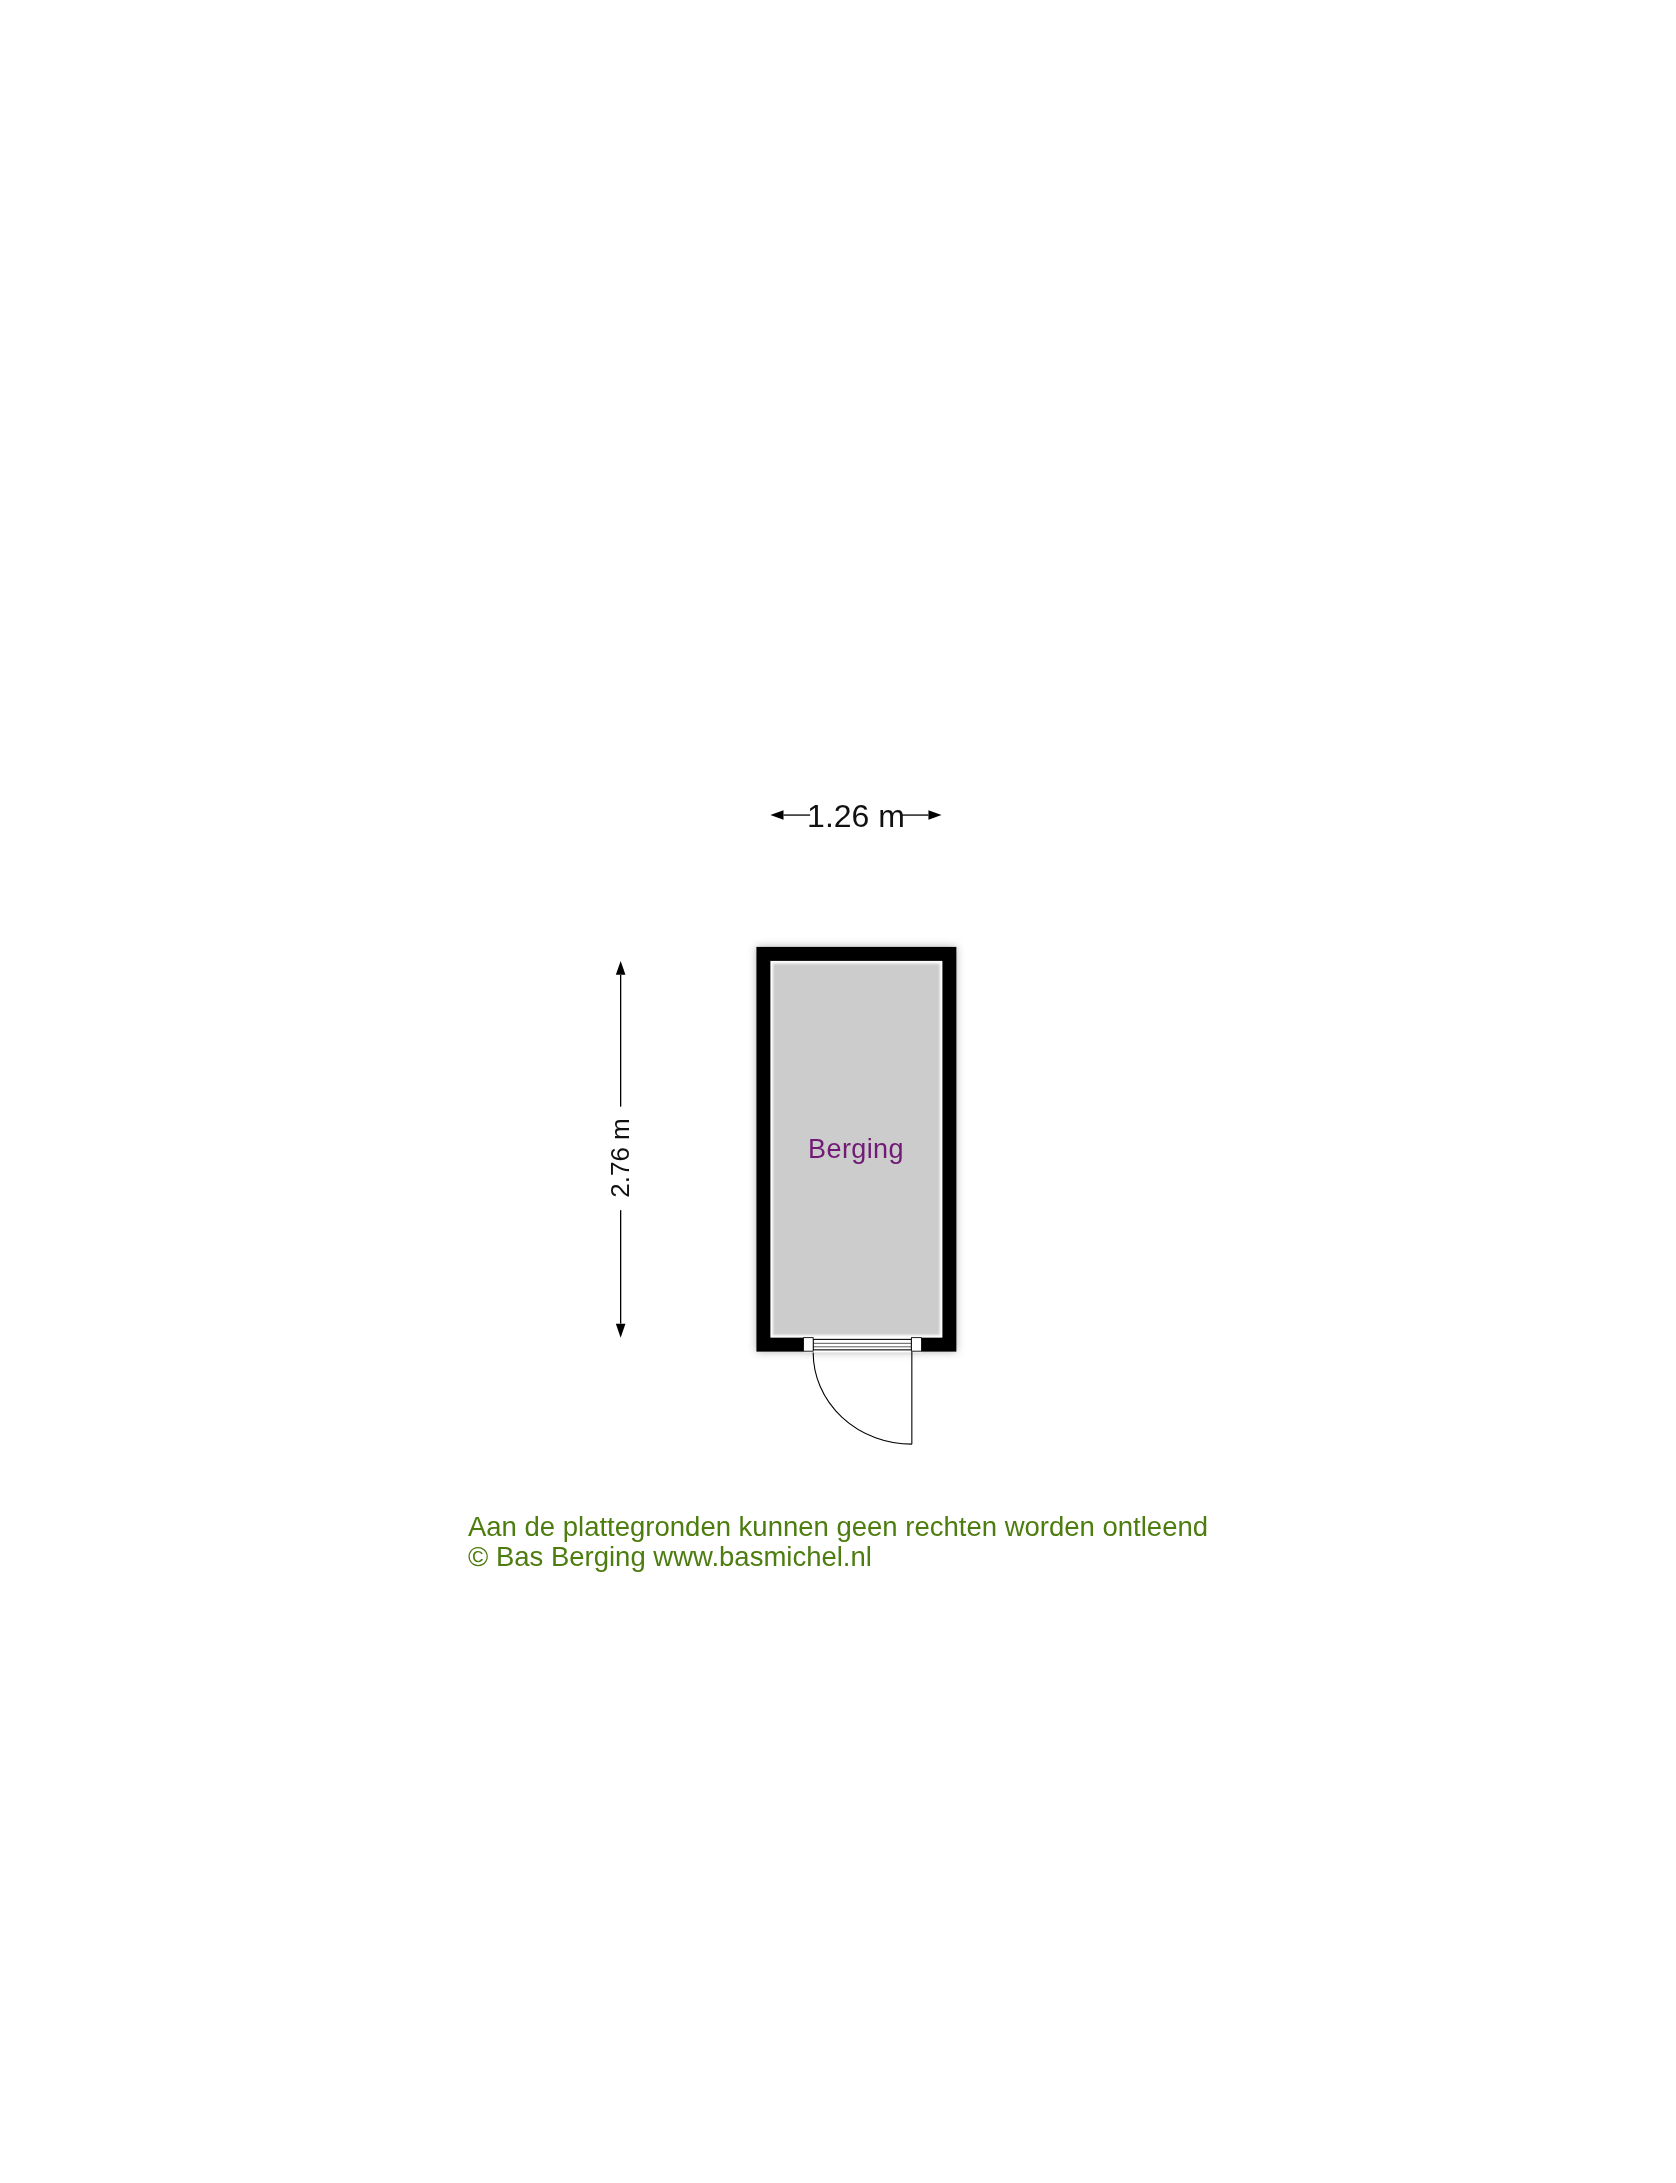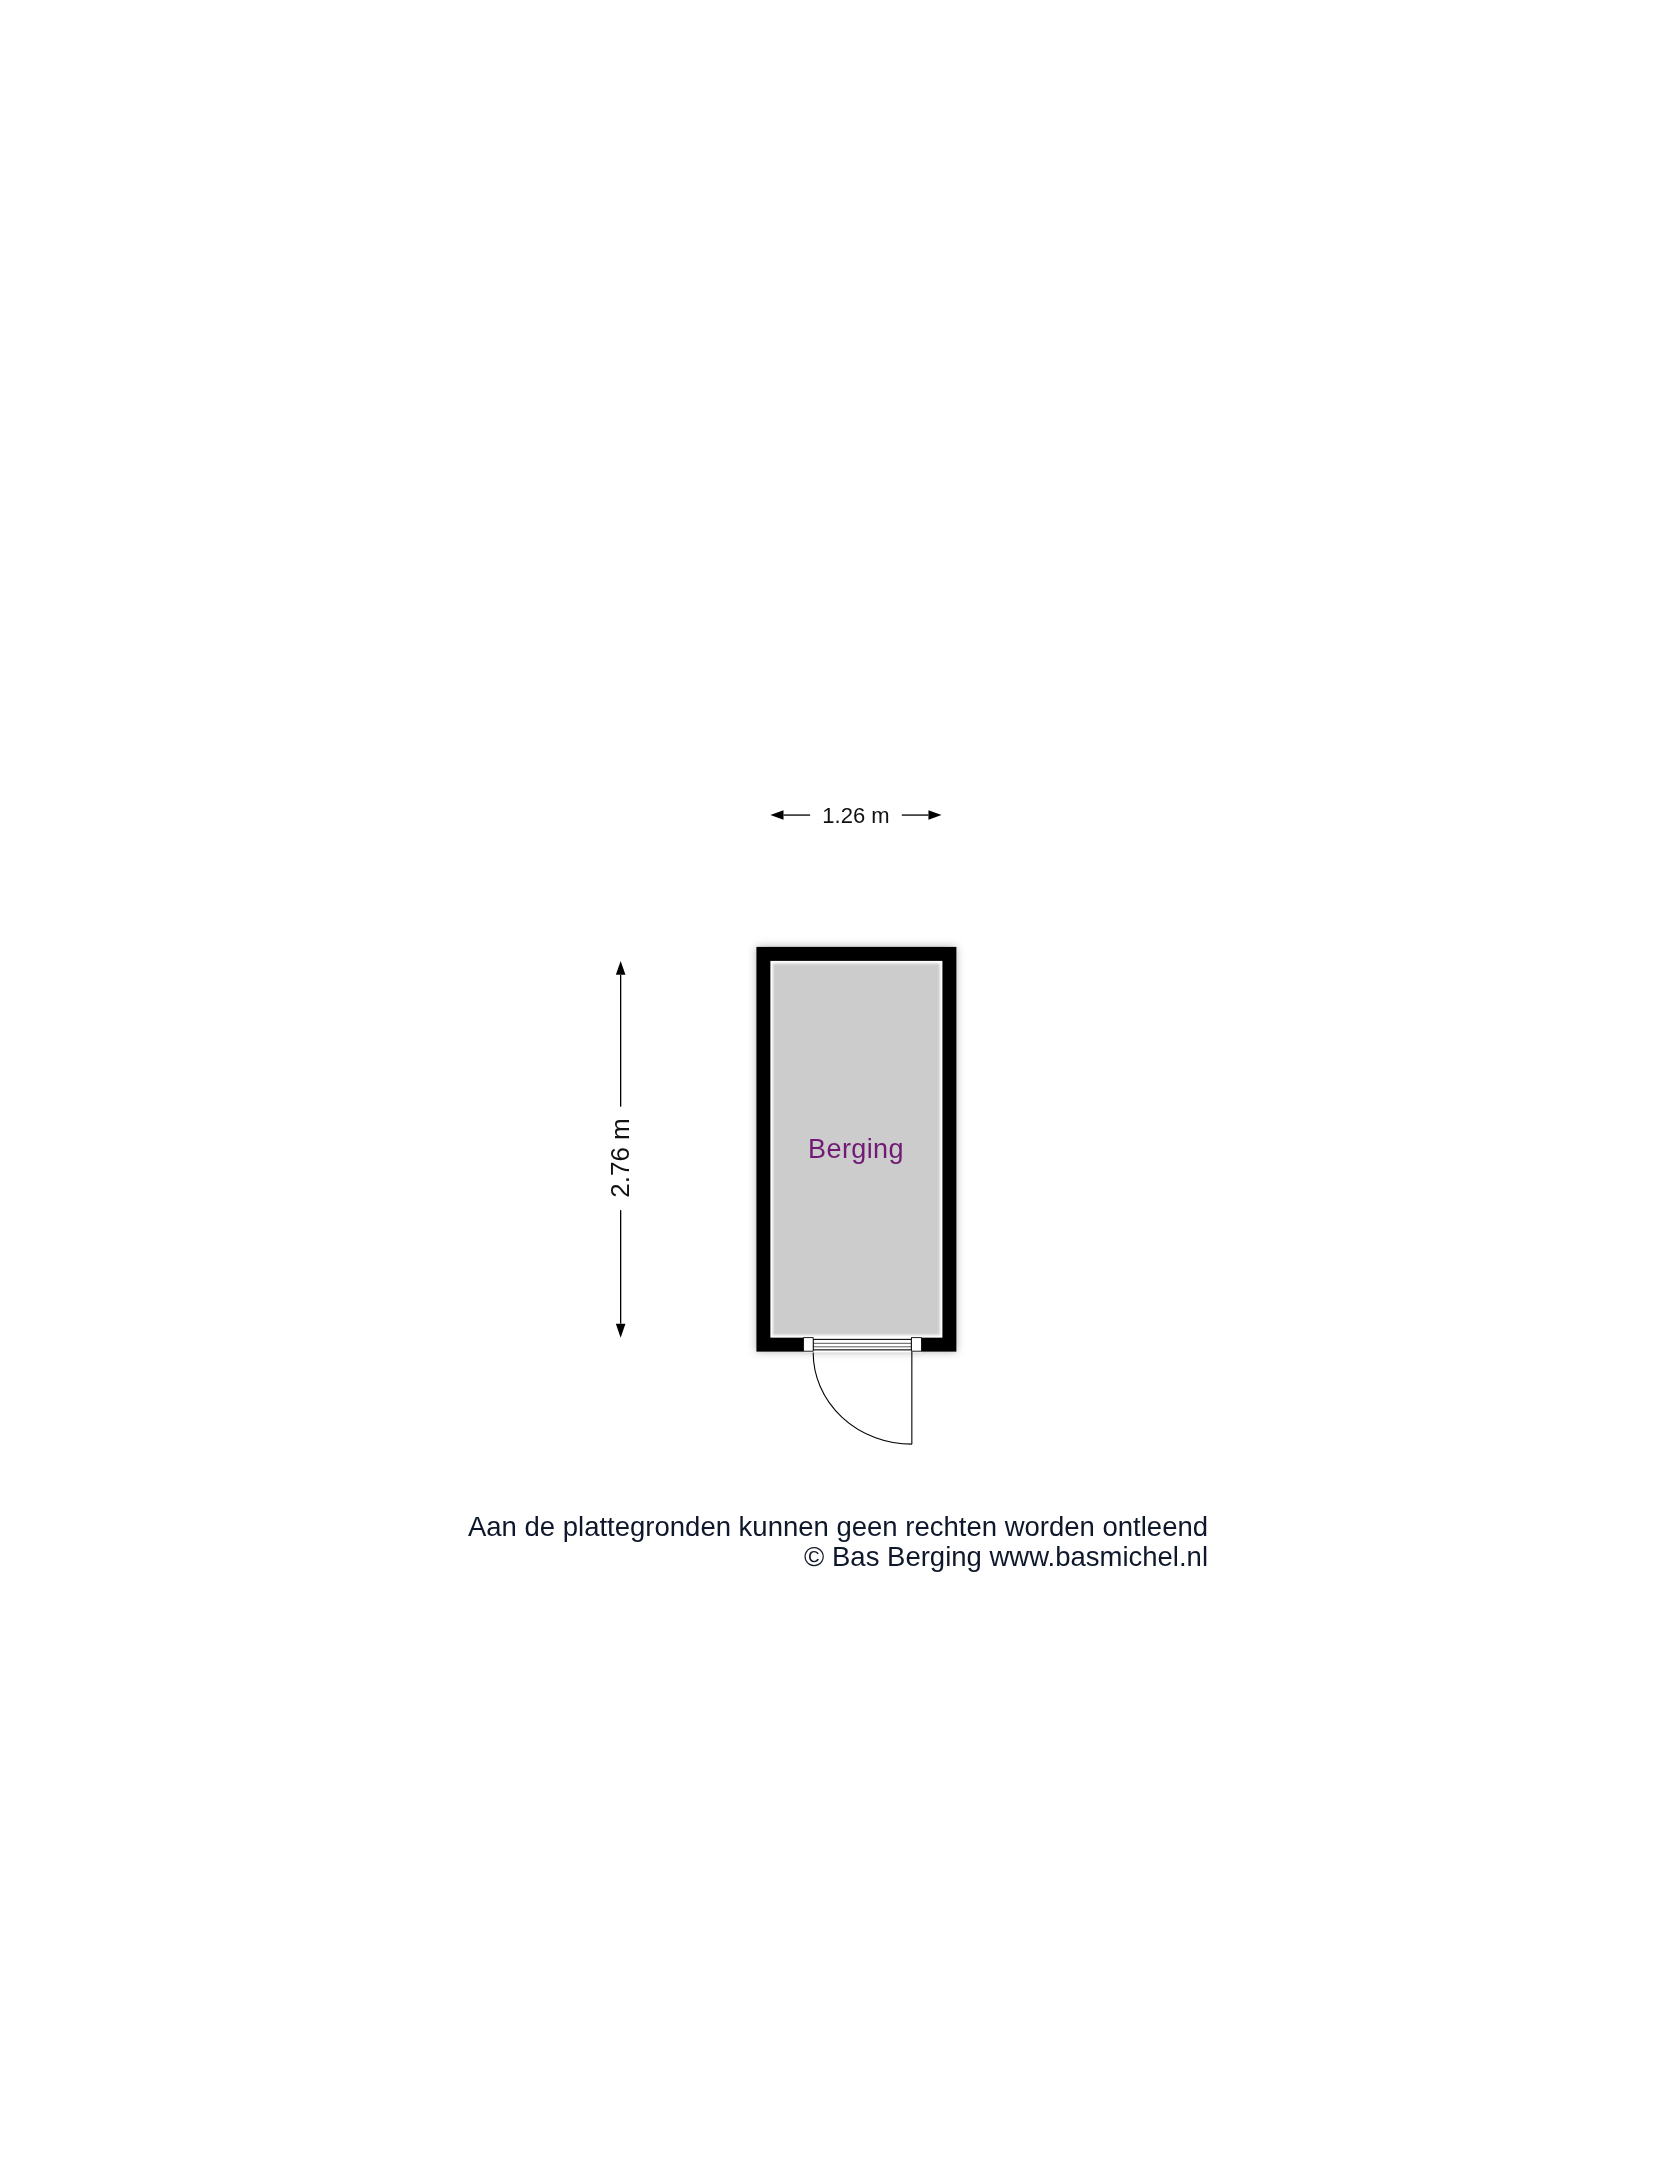--- a/index.html
+++ b/index.html
@@ -25,21 +25,21 @@
   }
   .txt {
     position: absolute;
     white-space: nowrap;
     color: #111111;
   }
   #dim-width-label {
     left: 856px;
     top: 802px;
     transform: translateX(-50%);
-    font-size: 22px;
+    font-size: 32px;
     line-height: 28px;
   }
   #dim-height-label {
     left: 620px;
     top: 1158px;
     transform: translate(-50%, -50%) rotate(-90deg);
     font-size: 26px;
     line-height: 28px;
   }
   #room-label {
@@ -49,24 +49,24 @@
     font-size: 27px;
     line-height: 29px;
     letter-spacing: 0.4px;
     color: #701a75;
   }
   #footer {
     position: absolute;
     left: 838px;
     top: 1512px;
     transform: translateX(-50%);
-    text-align: right;
+    text-align: left;
     font-size: 27.5px;
     line-height: 30px;
-    color: #0f172a;
+    color: #4d7c0f;
   }
 </style>
 </head>
 <body>
 
 <div id="canvas">
 
   <svg id="plan-svg" viewBox="0 0 3840 5431" xmlns="http://www.w3.org/2000/svg">
     <defs>
       <filter id="wall-shadow" x="-10%" y="-10%" width="120%" height="120%">

